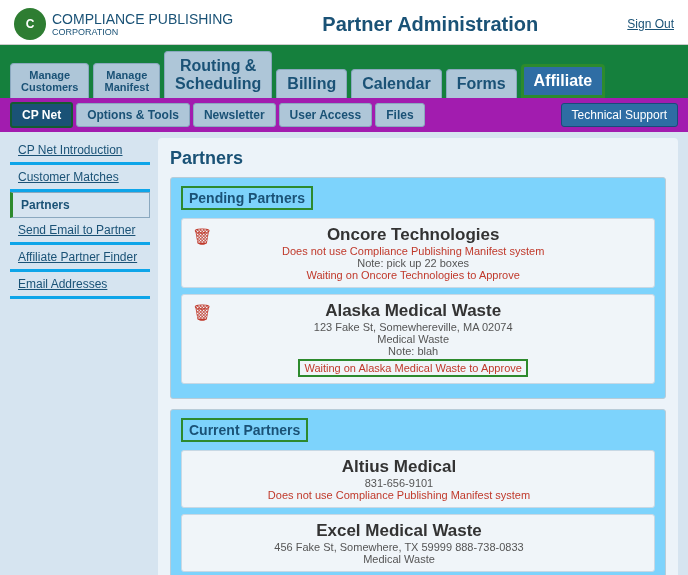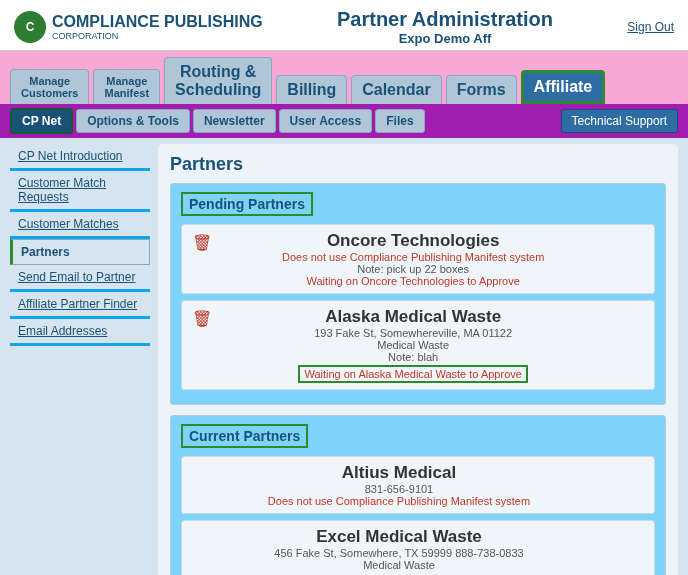--- a/index.html
+++ b/index.html
@@ -26,21 +26,21 @@
       display: flex; align-items: center; justify-content: center;
       color: white; font-weight: bold; font-size: 14px;
     }
     #header-title { text-align: center; flex: 1; }
     #header-title h1 { font-size: 20px; color: #1a5276; font-weight: bold; }
     #header-subtitle { font-size: 13px; color: #1a5276; font-weight: bold; }
     #sign-out { font-size: 12px; color: #1a5276; text-decoration: underline; cursor: pointer; }
 
     
     #top-nav {
-      background: #f9a8d4;
+      background: #15803d;
       padding: 6px 10px 0 10px;
       display: flex;
       gap: 4px;
       align-items: flex-end;
     }
     .top-tab {
       background: #aec6d8;
       color: #1a5276;
       padding: 5px 10px;
       border-radius: 4px 4px 0 0;
@@ -206,27 +206,26 @@
 
 <div id="header">
   <div id="header-logo">
     <div id="logo-icon">
       <svg width="22" height="22" viewBox="0 0 22 22">
         <circle cx="11" cy="11" r="10" fill="#2e7d32"></circle>
         <text x="11" y="15" text-anchor="middle" fill="white" font-size="12" font-weight="bold">C</text>
       </svg>
     </div>
     <div>
-      <div style="font-size:16px;color:#1a5276;font-weight:bold;">COMPLIANCE PUBLISHING</div>
+      <div style="font-size:14px;color:#1a5276;font-weight:normal;">COMPLIANCE PUBLISHING</div>
       <div style="font-size:9px;color:#1a5276;">CORPORATION</div>
     </div>
   </div>
   <div id="header-title">
     <h1>Partner Administration</h1>
-    <div id="header-subtitle">Expo Demo Aff</div>
   </div>
   <div id="sign-out">Sign Out</div>
 </div>
 
 <div id="top-nav">
   <div class="top-tab" style="font-size:11px;">Manage<br>Customers</div>
   <div class="top-tab" style="font-size:11px;">Manage<br>Manifest</div>
   <div class="top-tab" style="font-size:16px;">Routing &amp;<br>Scheduling</div>
   <div class="top-tab">Billing</div>
   <div class="top-tab">Calendar</div>
@@ -240,21 +239,20 @@
   <div class="sec-tab">Newsletter</div>
   <div class="sec-tab">User Access</div>
   <div class="sec-tab">Files</div>
   <div id="tech-support">Technical Support</div>
 </div>
 
 <div id="main">
 
   <div id="sidebar">
     <div class="sidebar-item">CP Net Introduction</div>
-    <div class="sidebar-item">Customer Match Requests</div>
     <div class="sidebar-item">Customer Matches</div>
     <div class="sidebar-item active">Partners</div>
     <div class="sidebar-item">Send Email to Partner</div>
     <div class="sidebar-item">Affiliate Partner Finder</div>
     <div class="sidebar-item">Email Addresses</div>
   </div>
 
   <div id="content">
     <h2>Partners</h2>
 
@@ -271,21 +269,21 @@
           <div class="partner-status-red">Waiting on Oncore Technologies to Approve</div>
         </div>
         <div class="partner-actions"></div>
       </div>
 
       
       <div class="partner-item">
         <div class="partner-delete">🗑</div>
         <div class="partner-info">
           <div class="partner-name">Alaska Medical Waste</div>
-          <div class="partner-detail">193 Fake St, Somewhereville, MA 01122</div>
+          <div class="partner-detail">123 Fake St, Somewhereville, MA 02074</div>
           <div class="partner-detail">Medical Waste</div>
           <div class="partner-detail">Note: blah</div>
           <div style="text-align:center;">
             <span class="partner-status-green">Waiting on Alaska Medical Waste to Approve</span>
           </div>
         </div>
         <div class="partner-actions"></div>
       </div>
     </div>
 

